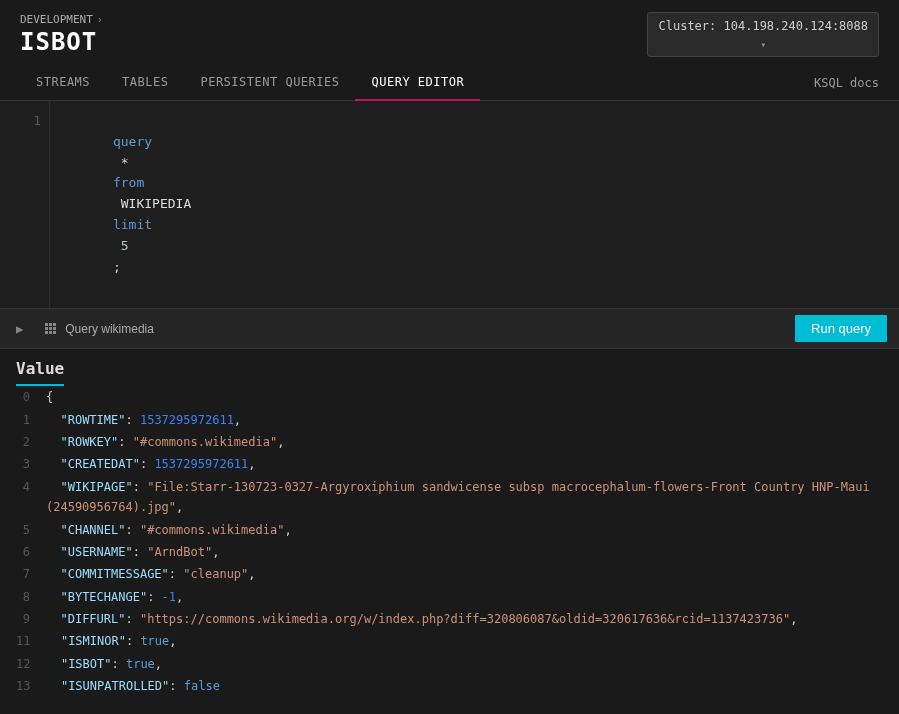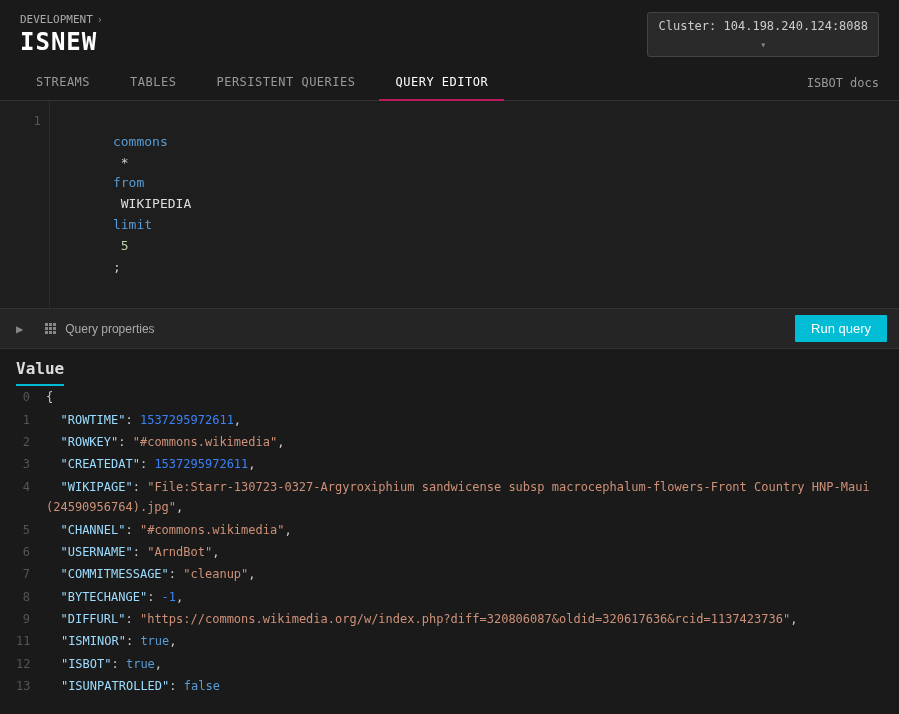--- a/index.html
+++ b/index.html
@@ -59,21 +59,21 @@
       font-size: 10px;
     }
 
     
     .nav {
       background: #1a1a1a;
       border-bottom: 1px solid #333;
       padding: 0 20px;
       display: flex;
       align-items: center;
-      gap: 8px;
+      gap: 0;
     }
     .nav-item {
       padding: 10px 16px;
       font-size: 12px;
       color: #999;
       cursor: pointer;
       letter-spacing: 0.5px;
       text-transform: uppercase;
       border-bottom: 2px solid transparent;
       margin-bottom: -1px;
@@ -220,43 +220,43 @@
   </style>
 </head>
 <body>
 
 <div class="header">
   <div class="header-left">
     <div class="breadcrumb">
       <span>DEVELOPMENT</span>
       <span class="breadcrumb-chevron">›</span>
     </div>
-    <div class="app-title">ISNEW</div>
+    <div class="app-title">ISBOT</div>
   </div>
   <div class="cluster-selector">
     <span>Cluster: 104.198.240.124:8088</span>
     <span class="chevron">▾</span>
   </div>
 </div>
 
 <div class="nav">
   <div class="nav-item">STREAMS</div>
   <div class="nav-item">TABLES</div>
   <div class="nav-item">PERSISTENT QUERIES</div>
   <div class="nav-item active">QUERY EDITOR</div>
-  <div class="nav-docs">ISBOT docs</div>
+  <div class="nav-docs">KSQL docs</div>
 </div>
 
 <div class="editor-container">
   <div class="line-numbers">
     <span class="line-number">1</span>
   </div>
   <div class="editor-content">
     <div class="sql-line">
-      <span class="sql-keyword-select">commons</span>
+      <span class="sql-keyword-select">query</span>
       <span class="sql-star"> * </span>
       <span class="sql-keyword-from">from</span>
       <span class="sql-table"> WIKIPEDIA </span>
       <span class="sql-keyword-limit">limit</span>
       <span class="sql-number"> 5</span>
       <span class="sql-semi">;</span>
     </div>
   </div>
 </div>
 
@@ -268,21 +268,21 @@
         <span style="width:3px;height:3px;background:#888;display:block;"></span>
         <span style="width:3px;height:3px;background:#888;display:block;"></span>
         <span style="width:3px;height:3px;background:#888;display:block;"></span>
         <span style="width:3px;height:3px;background:#888;display:block;"></span>
         <span style="width:3px;height:3px;background:#888;display:block;"></span>
         <span style="width:3px;height:3px;background:#888;display:block;"></span>
         <span style="width:3px;height:3px;background:#888;display:block;"></span>
         <span style="width:3px;height:3px;background:#888;display:block;"></span>
         <span style="width:3px;height:3px;background:#888;display:block;"></span>
       </span>
-      <span>Query properties</span>
+      <span>Query wikimedia</span>
     </button>
   </div>
   <button class="run-query-btn">Run query</button>
 </div>
 
 <div class="results-container">
   <div class="results-header">
     <span class="results-title">Value</span>
   </div>
   <div class="results-table" id="results-table">

